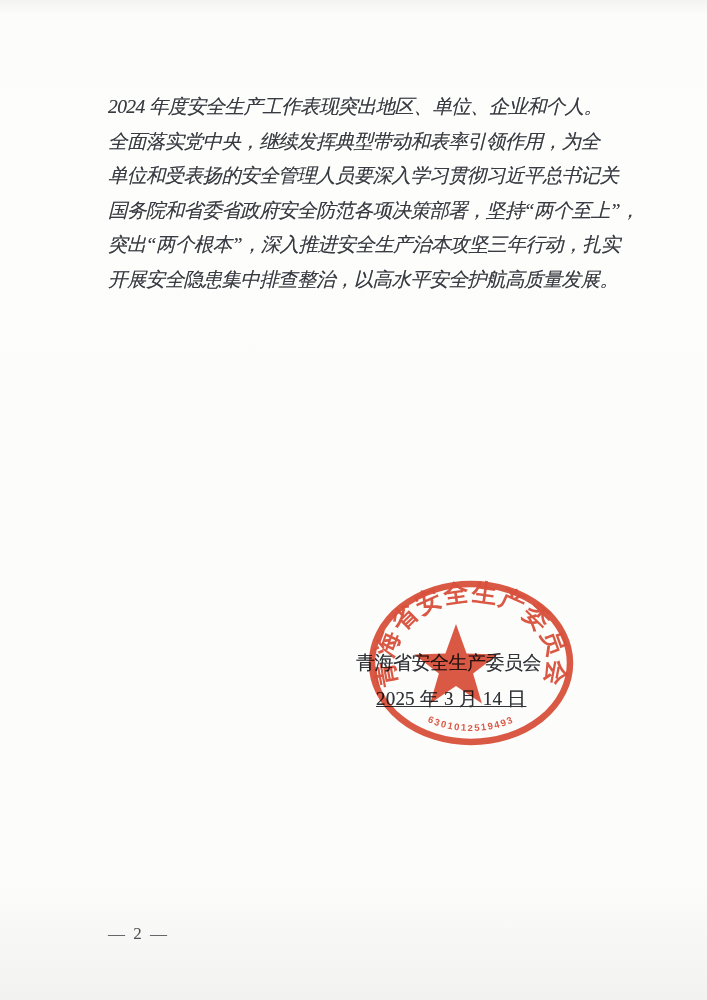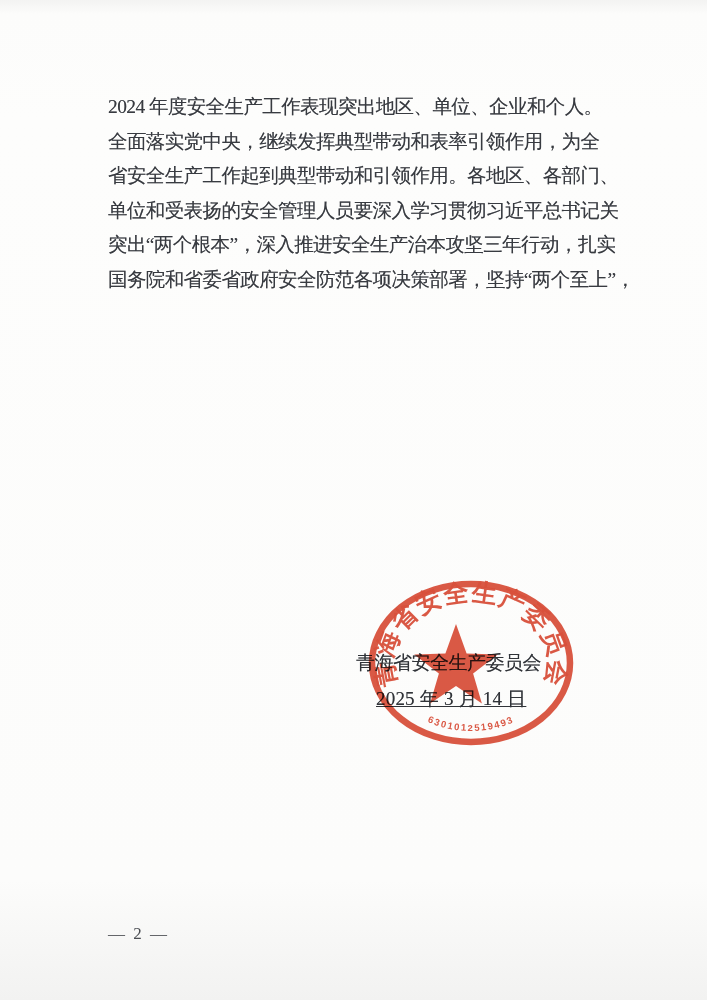--- a/index.html
+++ b/index.html
@@ -23,20 +23,21 @@
     width: 512px;
     color: #383b41;
     text-shadow: 0 0 0.6px rgba(60,62,68,.55);
   }
   .line {
     height: 34.6px;
     line-height: 34.6px;
     font-size: 19.5px;
     letter-spacing: -0.6px;
     white-space: nowrap;
+    font-style: italic;
   }
   .line.indent { padding-left: 39px; }
 
   
   .attachment {
     position: absolute;
     left: 140px;
     top: 470px;
     color: #383b41;
     text-shadow: 0 0 0.6px rgba(60,62,68,.55);
@@ -105,24 +106,24 @@
   }
 </style>
 </head>
 <body>
 
 <div class="page">
 
   <div class="body-text">
     <div class="line">2024 年度安全生产工作表现突出地区、单位、企业和个人。</div>
     <div class="line">全面落实党中央，继续发挥典型带动和表率引领作用，为全</div>
-    <div class="line">省安全生产工作起到典型带动和引领作用。各地区、各部门、</div>
     <div class="line">单位和受表扬的安全管理人员要深入学习贯彻习近平总书记关</div>
+    <div class="line">国务院和省委省政府安全防范各项决策部署，坚持“两个至上”，</div>
     <div class="line">突出“两个根本”，深入推进安全生产治本攻坚三年行动，扎实</div>
-    <div class="line">国务院和省委省政府安全防范各项决策部署，坚持“两个至上”，</div>
+    <div class="line">开展安全隐患集中排查整治，以高水平安全护航高质量发展。</div>
   </div>
 
 
   <div class="signature">青海省安全生产委员会</div>
   <div class="doc-date">2025 年 3 月 14 日</div>
 
   <div class="seal">
     <svg viewBox="0 0 230 184" xmlns="http://www.w3.org/2000/svg">
       <defs>
         <path id="ringArc" d="M 39.7 108 A 78 62 0 1 1 190.3 108" fill="none"></path>

